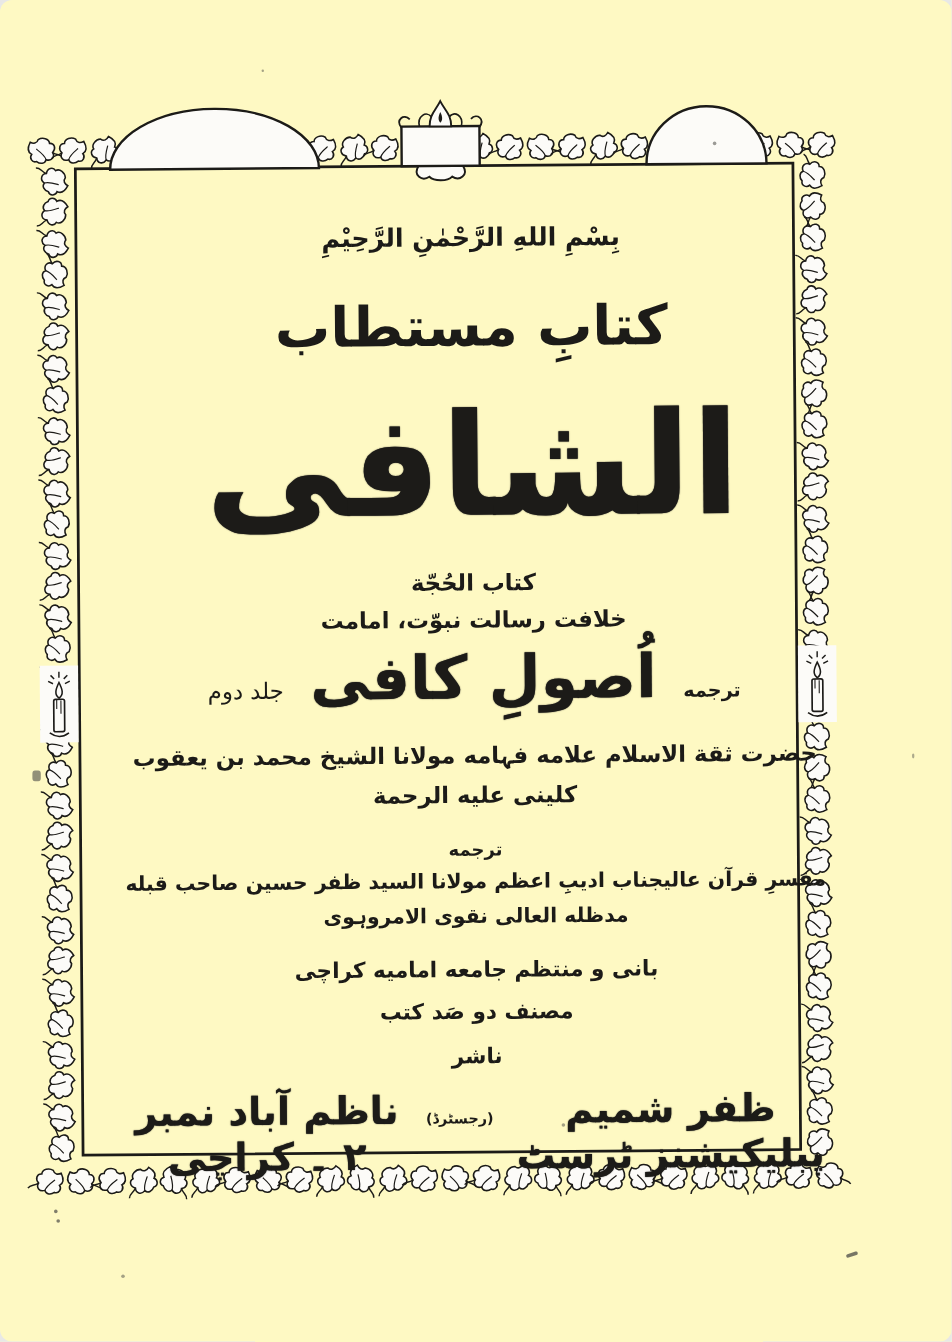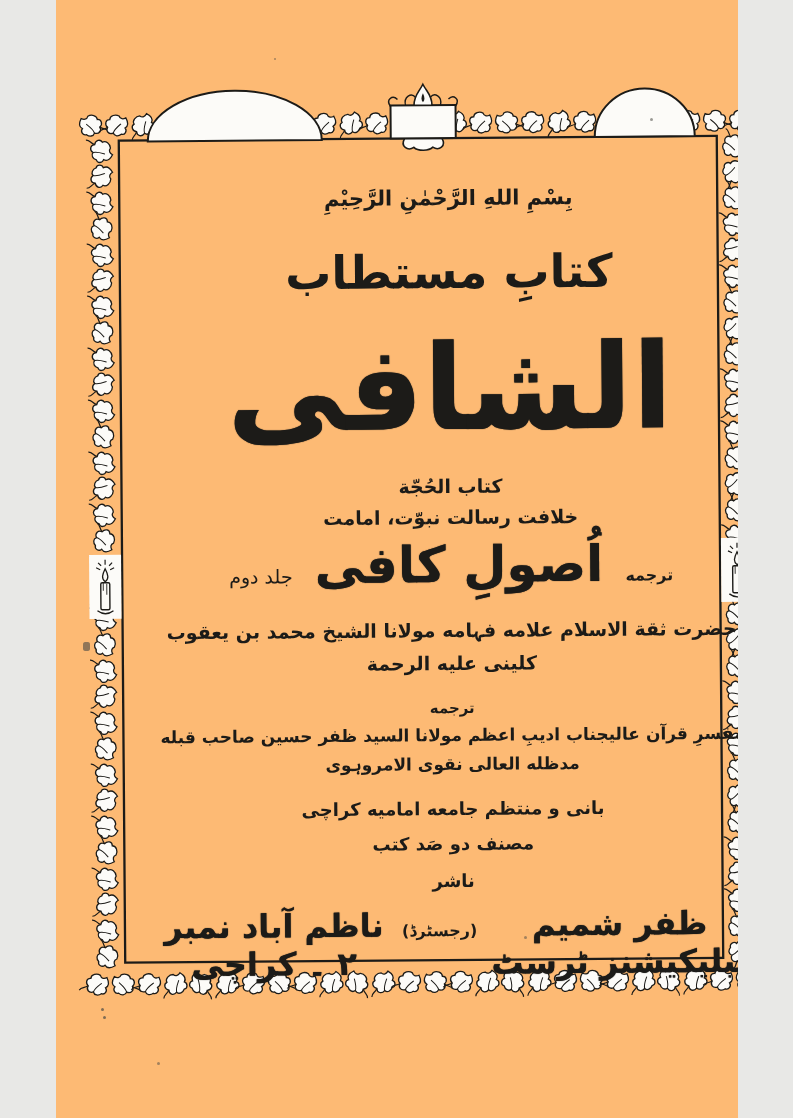--- a/index.html
+++ b/index.html
@@ -1,23 +1,24 @@
 <!DOCTYPE html>
 <html lang="ur" dir="ltr"><head>
 <meta charset="utf-8">
 <style>
   html,body{margin:0;padding:0;background:#e8e8e6;}
   .page{
     position:relative;
-    width:682px;height:1118px;
+    width:793px;height:1118px;
     margin:0 auto;
-    background:#fdba74;
+    background:#fef9c3;
     overflow:hidden;
     font-family:"DejaVu Sans","DejaVu Serif",sans-serif;
     color:#1c1b18;
+    border-radius:10px;
   }
   .scan-rotate{position:absolute;inset:0;transform:rotate(-0.45deg);transform-origin:400px 550px;}
   svg.frame{position:absolute;left:0;top:0;}
 
   .content{
     position:absolute;left:95px;top:150px;width:600px;
     direction:rtl;text-align:center;
   }
   .content > div{direction:rtl;}
 
@@ -36,21 +37,21 @@
 
   .author-line{margin-top:16px;font-size:19px;font-weight:bold;line-height:1.7;}
   .tarjuma-small{margin-top:18px;font-size:15px;font-weight:bold;line-height:1.5;}
   .translator-line{margin-top:2px;font-size:17px;font-weight:bold;line-height:1.7;}
   .role-line1{margin-top:16px;font-size:18px;font-weight:bold;line-height:1.6;}
   .role-line2{margin-top:6px;font-size:18px;font-weight:bold;line-height:1.6;}
   .publisher-label{margin-top:8px;font-size:18px;font-weight:bold;line-height:1.6;}
   .publisher-row{margin-top:10px;display:flex;direction:rtl;justify-content:center;
                  align-items:baseline;gap:8px;font-weight:bold;}
   .publisher-name{font-size:32px;text-shadow:0 0 1px #1c1b18;}
-  .publisher-registered{font-size:16px;}
+  .publisher-registered{font-size:12px;}
   .publisher-address{font-size:32px;text-shadow:0 0 1px #1c1b18;}
 
   .speck{position:absolute;background:#4a4a46;border-radius:50%;}
 </style>
 </head>
 <body>
 
 <div class="page">
   <div class="scan-rotate">
 

